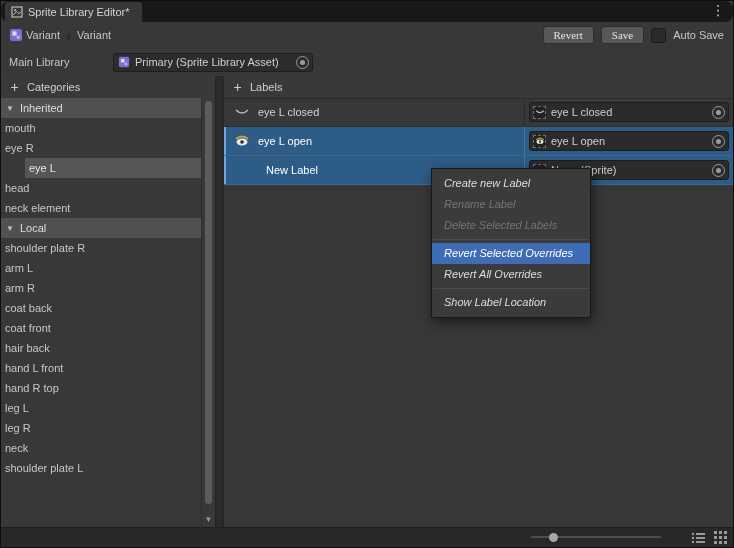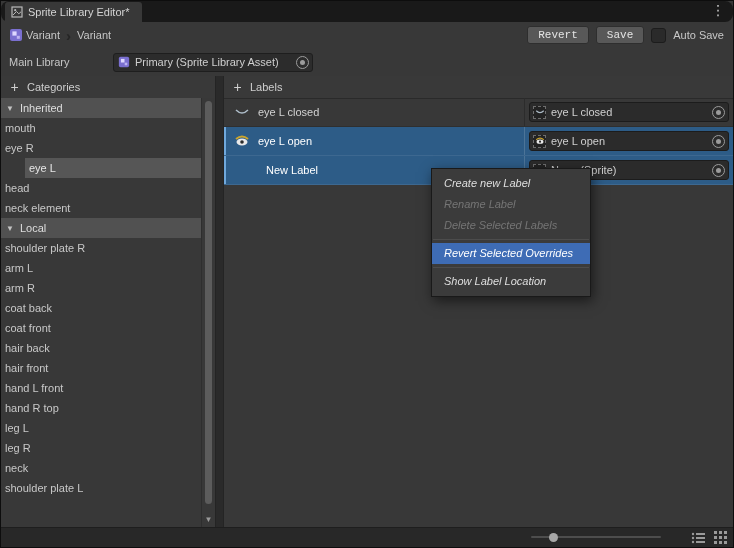--- a/index.html
+++ b/index.html
@@ -15,21 +15,21 @@
   .tab-icon{display:flex;}
   .kebab{position:absolute;right:8px;top:1px;font-size:14px;color:#c8c8c8;cursor:default;}
 
   
   .toolbar{position:absolute;top:21px;left:0;right:0;height:26px;background:#383838;
            display:flex;align-items:center;padding-left:8px;box-sizing:border-box;}
   .crumb{margin:0 3px;color:#c6c6c6;}
   .chev{color:#252525;font-size:15px;font-weight:bold;margin:0 3px;line-height:1;}
   .toolbar-right{margin-left:auto;display:flex;align-items:center;gap:7px;padding-right:9px;}
   .btn{background:#585858;border:1px solid #2e2e2e;color:#e4e4e4;border-radius:3px;height:18px;
-       padding:0 10px;font-family:Liberation Mono, monospace;font-size:11px;line-height:16px;}
+       padding:0 10px;font-family:Liberation Serif, serif;font-size:11px;line-height:16px;}
   .checkbox{width:13px;height:13px;background:#2a2a2a;border:1px solid #1c1c1c;border-radius:3px;display:inline-block;}
 
   
   .libraryrow{position:absolute;top:47px;left:0;right:0;height:28px;background:#383838;
               display:flex;align-items:center;padding-left:8px;box-sizing:border-box;}
   .lib-label{width:104px;color:#c6c6c6;}
   .objfield{width:200px;height:19px;background:#2c2c2c;border:1px solid #1e1e1e;border-radius:3px;
             display:flex;align-items:center;gap:5px;padding:0 3px 0 4px;box-sizing:border-box;}
   .objfield .txt{flex:1;color:#cfcfcf;white-space:nowrap;overflow:hidden;}
   .picker{width:13px;height:13px;border-radius:50%;border:1px solid #9b9b9b;position:relative;
@@ -182,21 +182,20 @@
           <div class="cat-group-header">
             <span class="fold">▼</span>
             <span>Local</span>
           </div>
           <div class="cat-item">shoulder plate R</div>
           <div class="cat-item">arm L</div>
           <div class="cat-item">arm R</div>
           <div class="cat-item">coat back</div>
           <div class="cat-item">coat front</div>
           <div class="cat-item">hair back</div>
-          <div class="cat-item">hair front</div>
           <div class="cat-item">hand L front</div>
           <div class="cat-item">hand R top</div>
           <div class="cat-item">leg L</div>
           <div class="cat-item">leg R</div>
           <div class="cat-item">neck</div>
           <div class="cat-item">shoulder plate L</div>
         </div>
       <div class="vscroll">
         <div class="vthumb"></div>
         <div class="varrow">▼</div>
@@ -271,20 +270,21 @@
     </div>
 
   </div>
 
   <div class="context-menu">
       <div class="menu-item">Create new Label</div>
       <div class="menu-item disabled">Rename Label</div>
       <div class="menu-item disabled">Delete Selected Labels</div>
       <div class="menu-sep"></div>
       <div class="menu-item highlighted">Revert Selected Overrides</div>
+      <div class="menu-item">Revert All Overrides</div>
       <div class="menu-sep"></div>
       <div class="menu-item">Show Label Location</div>
     </div>
 
   <div class="statusbar">
     <div class="slider">
       <div class="slider-track"></div>
       <div class="slider-handle"></div>
     </div>
     <div class="view-icons">

